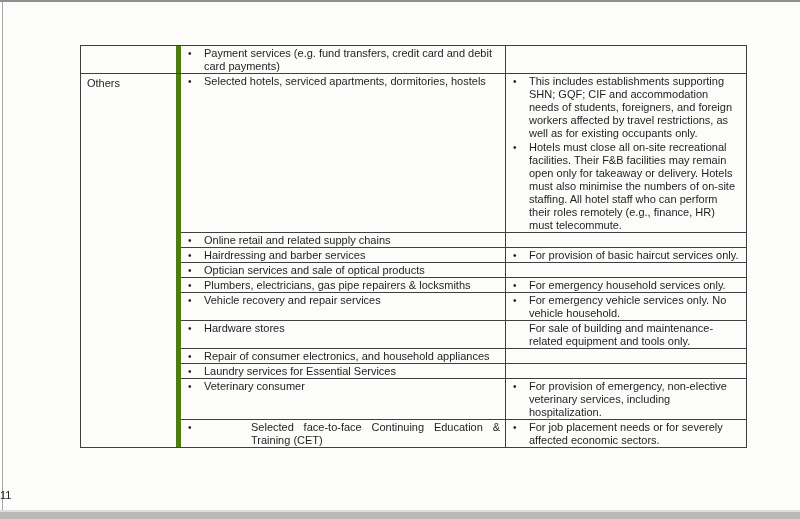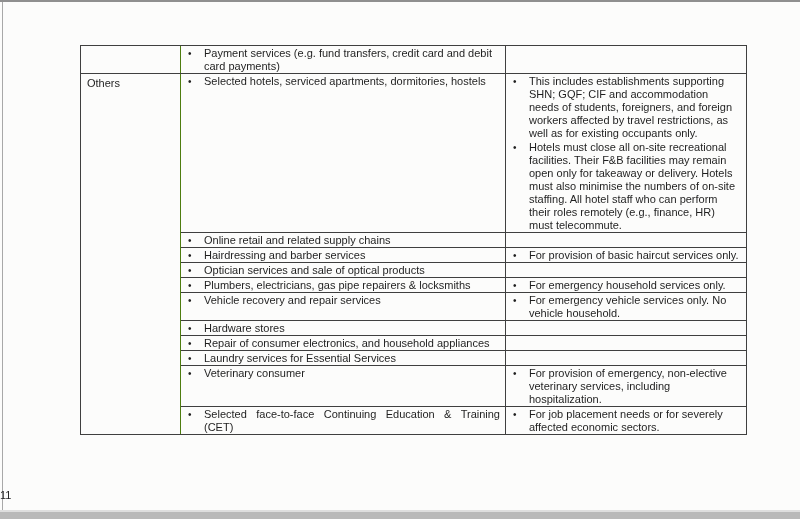--- a/index.html
+++ b/index.html
@@ -21,42 +21,42 @@
 
   
   .svc-table {
     position:absolute; left:80px; top:45px; width:667px;
     border:1px solid #3f3f3f;
   }
   .row { display:flex; }
   .row-top { border-bottom:1px solid #3f3f3f; }
   .cell-cat {
     width:100px; flex-shrink:0;
-    border-right:1px solid #4d7c0f;
+    border-right:5px solid #4d7c0f;
     padding:3px 6px 1px 6px;
   }
   .cell-mid {
     width:325px; flex-shrink:0;
     border-right:1px solid #3f3f3f;
   }
   .cell-right { flex:1; }
 
   .subrows { flex:1; display:flex; flex-direction:column; }
   .subrow  { display:flex; border-bottom:1px solid #3f3f3f; }
   .subrow:last-child { border-bottom:none; }
   .mid2 {
     width:325px; flex-shrink:0;
     border-right:1px solid #3f3f3f;
   }
   .right2 { flex:1; }
 
   .li { display:flex; padding:1px 5px 0 7px; }
   .li .bullet { width:16px; flex-shrink:0; font-size:10px; }
   .li .txt { flex:1; min-width:0; }
-  .justify .txt { text-align:justify; }
+  .justify .txt { text-align:justify;margin-left:47px; }
 
   .pagenum {
     position:absolute; left:0; top:489px; width:796px;
     text-align:left;
   }
 </style>
 </head>
 <body>
 
 <div class="edge-top"></div>
@@ -158,20 +158,26 @@
             </div>
           </div>
         </div>
         <div class="subrow">
           <div class="mid2">
             <div class="li">
               <span class="bullet">•</span>
               <span class="txt">Hardware stores</span>
             </div>
           </div>
+          <div class="right2">
+            <div class="li">
+              <span class="bullet"></span>
+              <span class="txt">For sale of building and maintenance-related equipment and tools only.</span>
+            </div>
+          </div>
         </div>
         <div class="subrow">
           <div class="mid2">
             <div class="li">
               <span class="bullet">•</span>
               <span class="txt">Repair of consumer electronics, and household appliances</span>
             </div>
           </div>
           <div class="right2"></div>
         </div>

